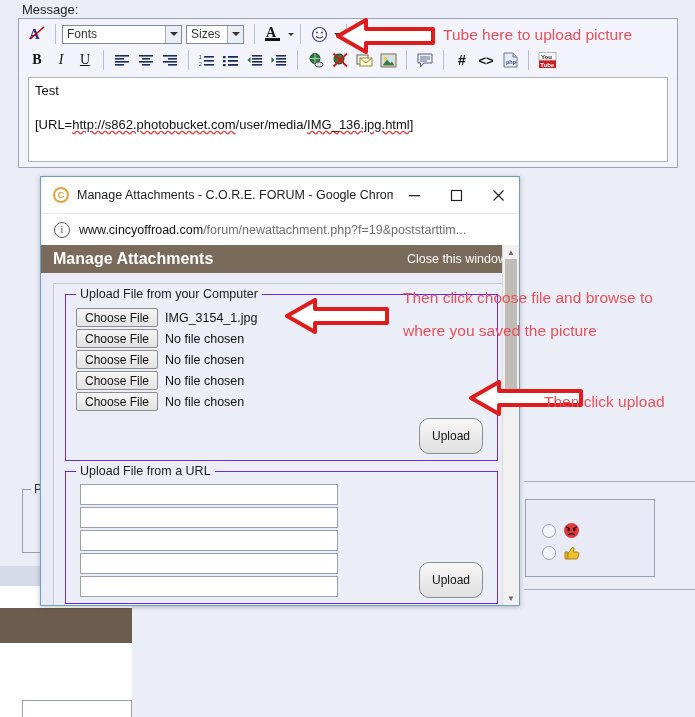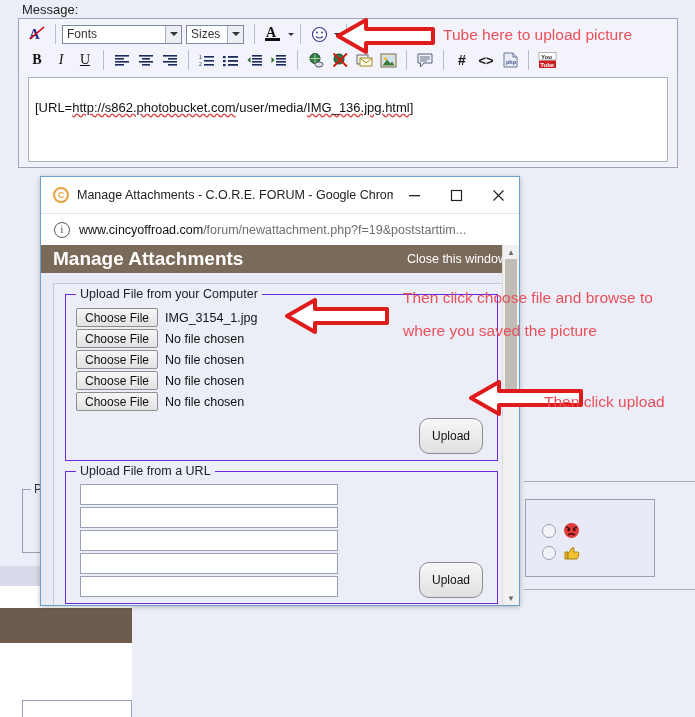--- a/index.html
+++ b/index.html
@@ -80,21 +80,21 @@
     margin:0 9px 0 13px;font-size:10px;line-height:14px;text-align:center;color:#444;font-family:"Liberation Serif",serif;}
   .cw-url{font-size:12.5px;color:#6e6e6e;white-space:nowrap;overflow:hidden;}
   .cw-url b{color:#111;font-weight:normal;}
 
   .cw-body{position:absolute;left:0;right:0;top:68px;bottom:0;background:#e8ebf5;overflow:hidden;}
 
   .vb-hdr{
     height:28px;background:#7a6a5a;display:flex;align-items:center;justify-content:space-between;
     padding:0 12px;box-sizing:border-box;color:#fff;
   }
-  .vb-hdr .t{font-size:19px;font-weight:bold;}
+  .vb-hdr .t{font-size:16px;font-weight:bold;}
   .vb-hdr .c{font-size:12.5px;}
 
   .vb-panel{margin:10px 9px 0 12px;background:#eceef7;border:1px solid #c3c7d8;box-sizing:border-box;padding:10px 9px 9px;}
 
   .grp{border:1px solid #6d28d9;position:relative;padding:12px 10px 10px;margin-bottom:10px;box-sizing:border-box;background:#eceef7;}
   .grp > legend{position:absolute;top:-8px;left:10px;background:#eceef7;padding:0 4px;font-size:12.5px;color:#222;}
 
   .frow{display:flex;align-items:center;height:21px;margin-bottom:0px;}
   .choose-btn{
     height:19px;min-width:82px;padding:0 8px;border:1px solid #8d8d8d;border-radius:2px;
@@ -333,20 +333,21 @@
             <rect x="1" y="0.5" width="17" height="7.5" fill="#fff" stroke="#888" stroke-width=".6"></rect>
             <text x="3" y="6.6" font-size="6" font-weight="bold" fill="#222" font-family="Liberation Sans,sans-serif">You</text>
             <rect x="1" y="8.5" width="17" height="7.5" fill="#cc1e1e"></rect>
             <text x="2.3" y="14.6" font-size="6" font-weight="bold" fill="#fff" font-family="Liberation Sans,sans-serif">Tube</text>
           </svg>
         </div>
       </div>
     </div>
 
     <div class="msgarea">
+      <div>Test</div>
       <div style="height:17px">&nbsp;</div>
       <div>
         <span>[URL=</span><span class="spell">http://s862.photobucket.com</span><span>/user/media/</span><span class="spell">IMG_136.jpg.html</span><span>]</span>
       </div>
     </div>
   </div>
 
   <div class="fs" style="left:22px;top:489px;width:110px;height:64px;">
     <span class="lg">Po</span>
     <div class="fs-lbl" style="margin-top:6px;margin-left:20px;">Yo</div>

